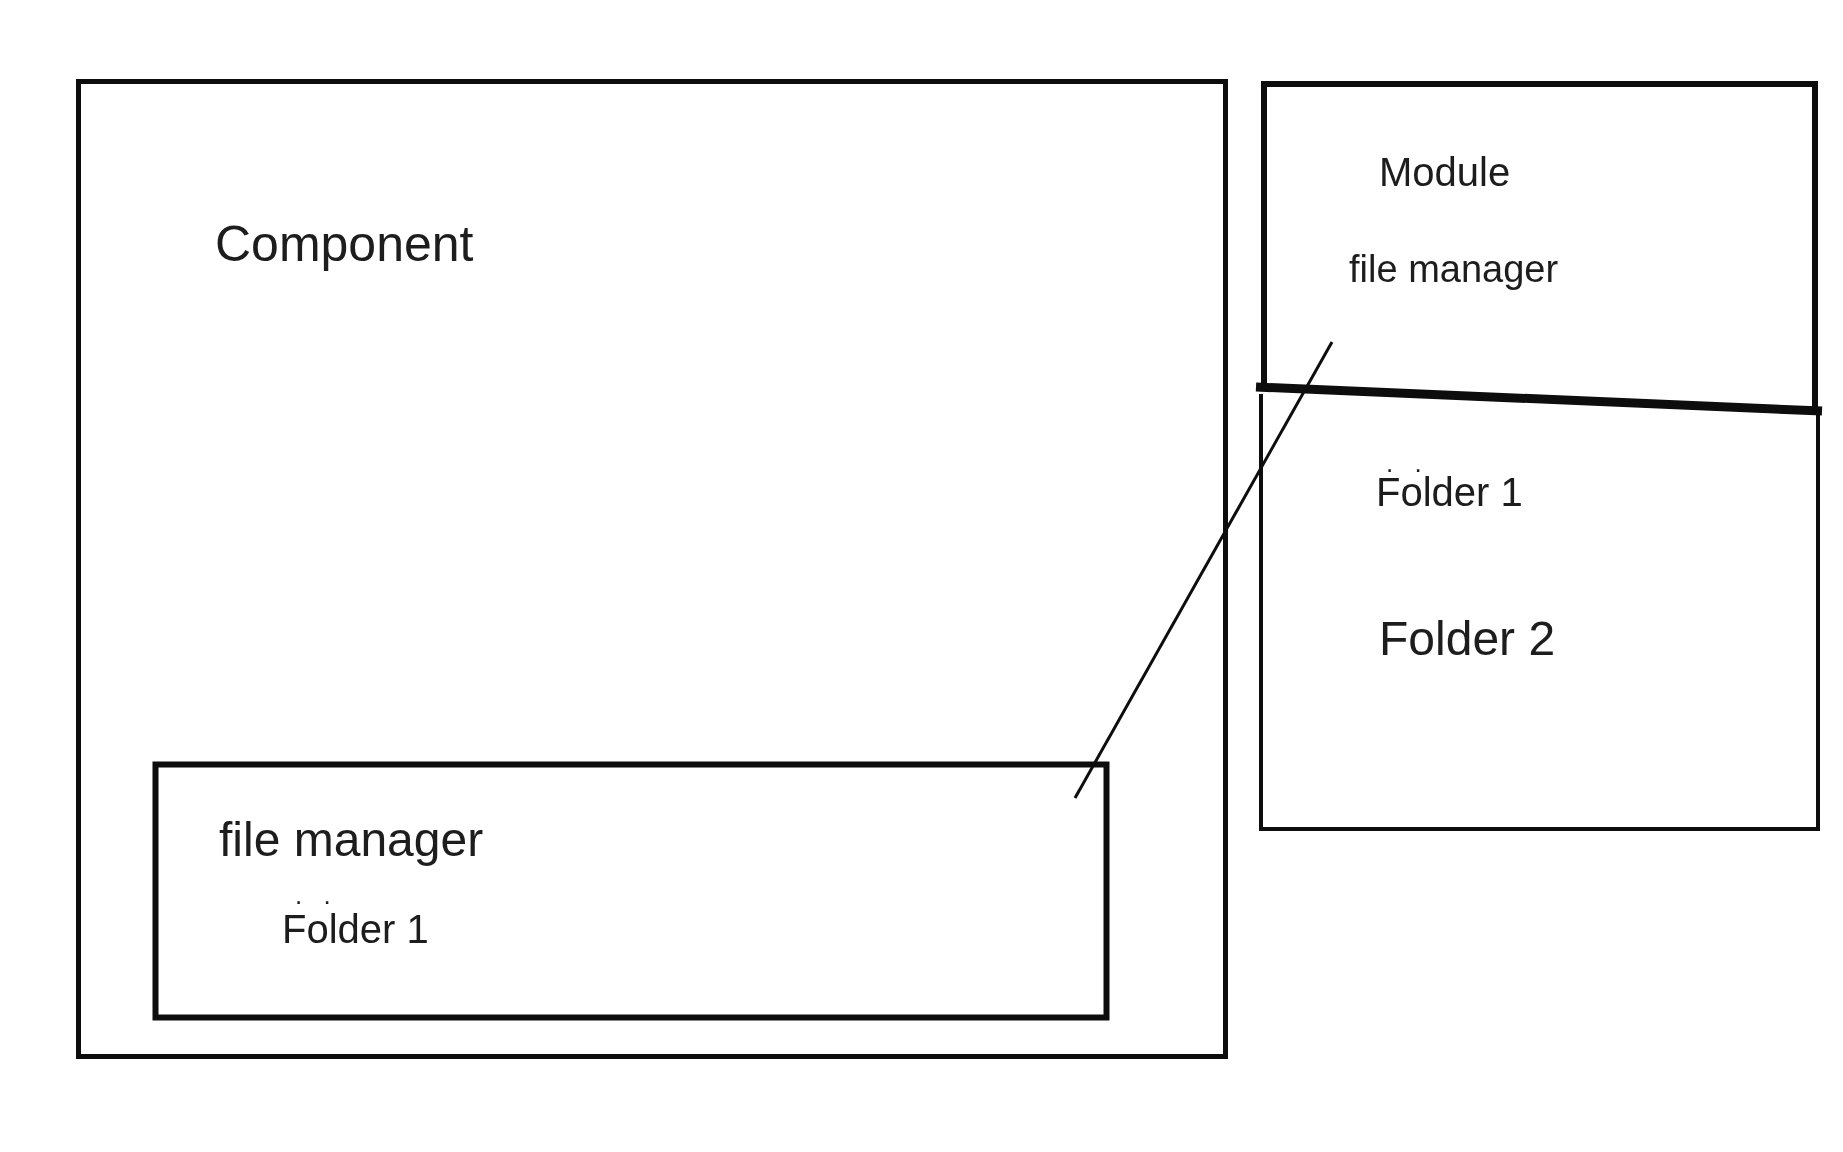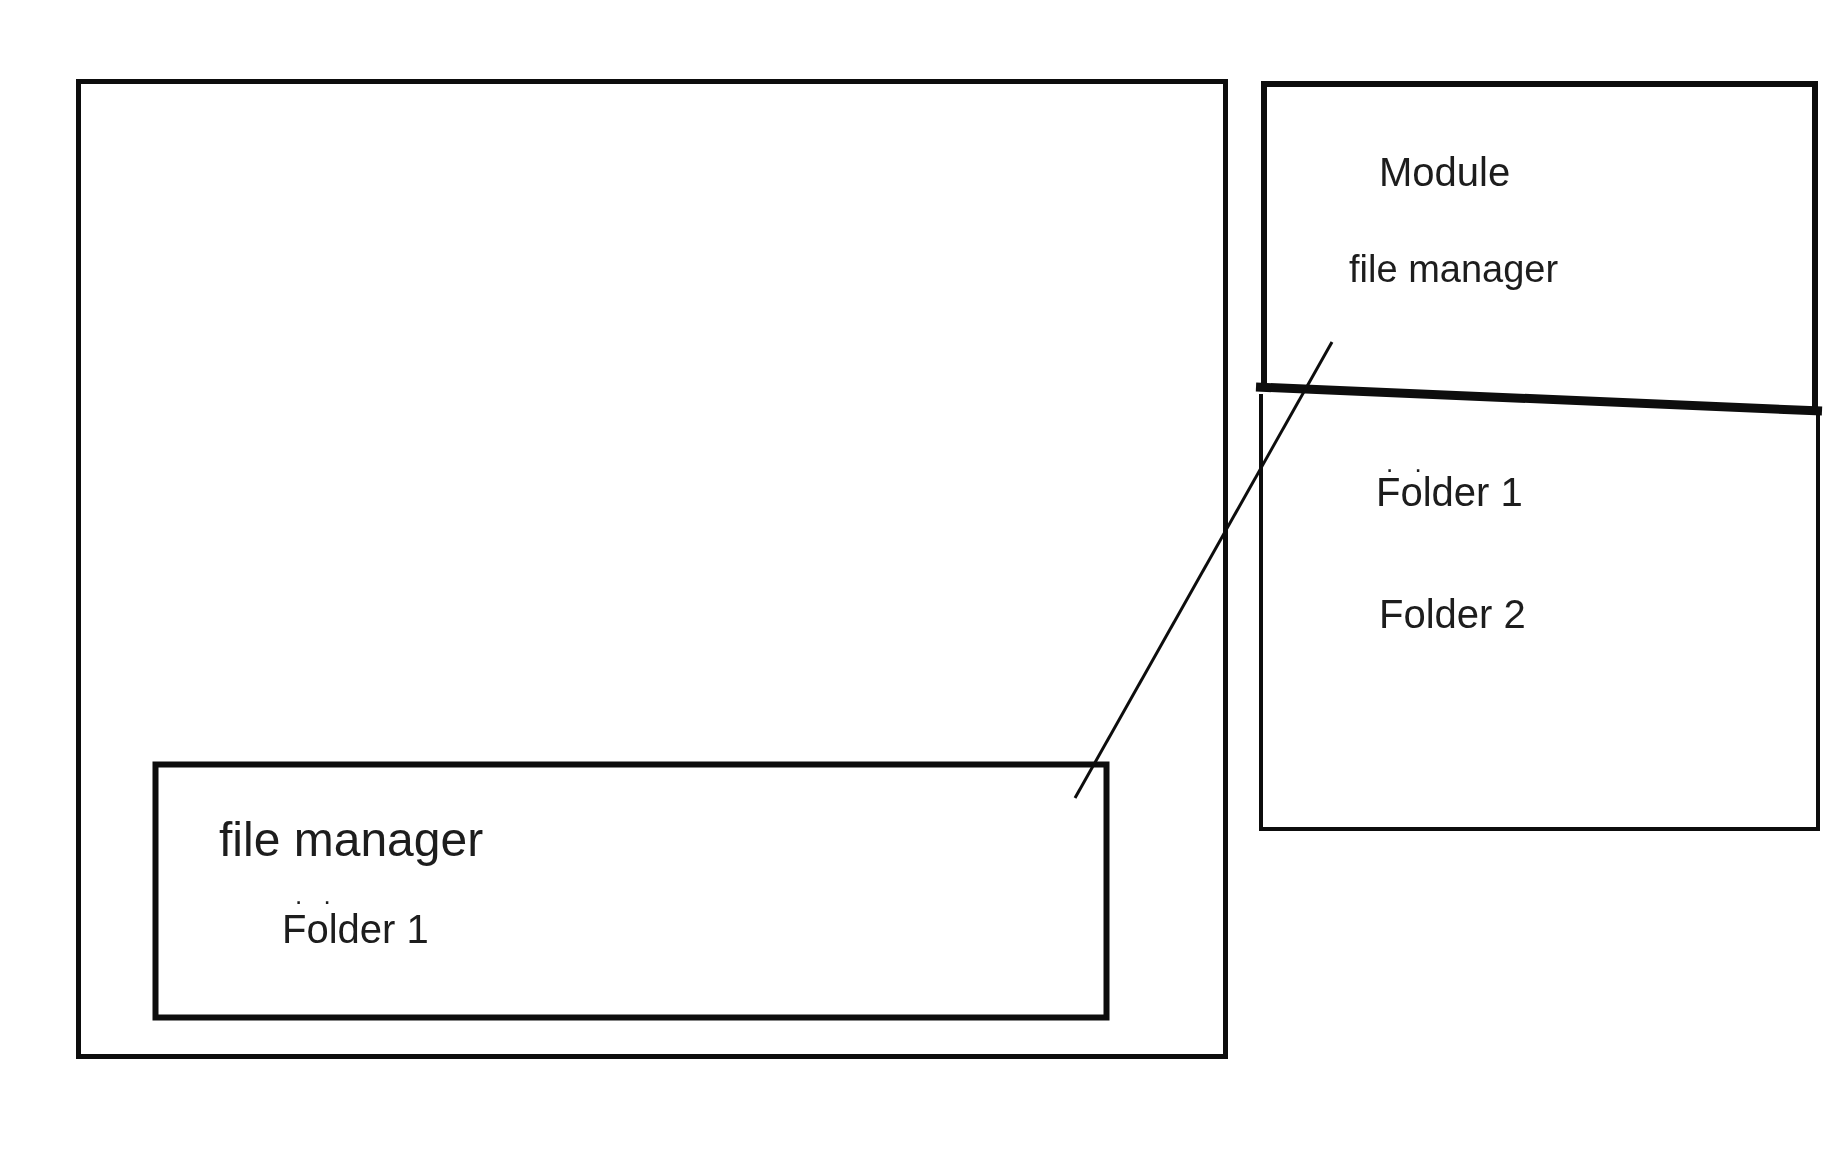--- a/index.html
+++ b/index.html
@@ -20,21 +20,21 @@
   #shapes *{stroke:var(--stroke);fill:none;}
   .label{position:absolute;line-height:1;white-space:nowrap;color:var(--text);text-align:right;}
   .component-title{left:215px;top:219px;font-size:50px;}
   .inner-fm-title{left:219px;top:816px;font-size:48px;}
   .inner-dots{left:295px;top:882px;font-size:26px;letter-spacing:7px;}
   .inner-folder1{left:282px;top:909px;font-size:40px;}
   .module-title{left:1379px;top:152px;font-size:40px;}
   .module-subtitle{left:1349px;top:250px;font-size:38px;}
   .right-dots{left:1386px;top:450px;font-size:26px;letter-spacing:7px;}
   .right-folder1{left:1376px;top:472px;font-size:40px;}
-  .right-folder2{left:1379px;top:594px;font-size:40px;}
+  .right-folder2{left:1379px;top:615px;font-size:48px;}
 </style>
 </head>
 <body>
 
 <div id="canvas">
 
   <svg id="shapes" viewBox="0 0 1843 1152" xmlns="http://www.w3.org/2000/svg">
 
     <rect x="78.5" y="81.5" width="1147" height="975" stroke-width="5"></rect>
 
@@ -42,20 +42,21 @@
 
     <path d="M 1264 390 L 1264 84 L 1815 84 L 1815 408" stroke-width="6"></path>
 
     <path d="M 1261 394 L 1261 829 L 1818 829 L 1818 413" stroke-width="4"></path>
 
     <line x1="1256" y1="387" x2="1822" y2="411" stroke-width="9"></line>
 
     <line x1="1332" y1="342" x2="1075" y2="798" stroke-width="3"></line>
   </svg>
 
+  <div class="label component-title">Component</div>
 
   <div class="label inner-fm-title">file manager</div>
 
   <div class="label inner-dots">. .</div>
 
   <div class="label inner-folder1">Folder 1</div>
 
   <div class="label module-title">Module</div>
 
   <div class="label module-subtitle">file manager</div>

